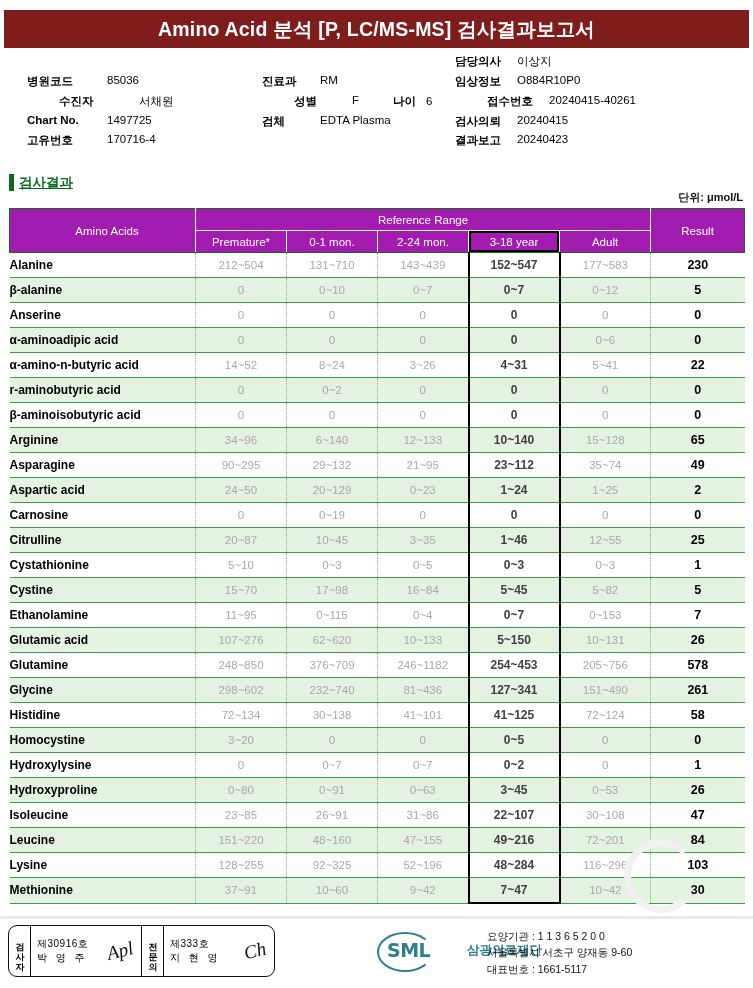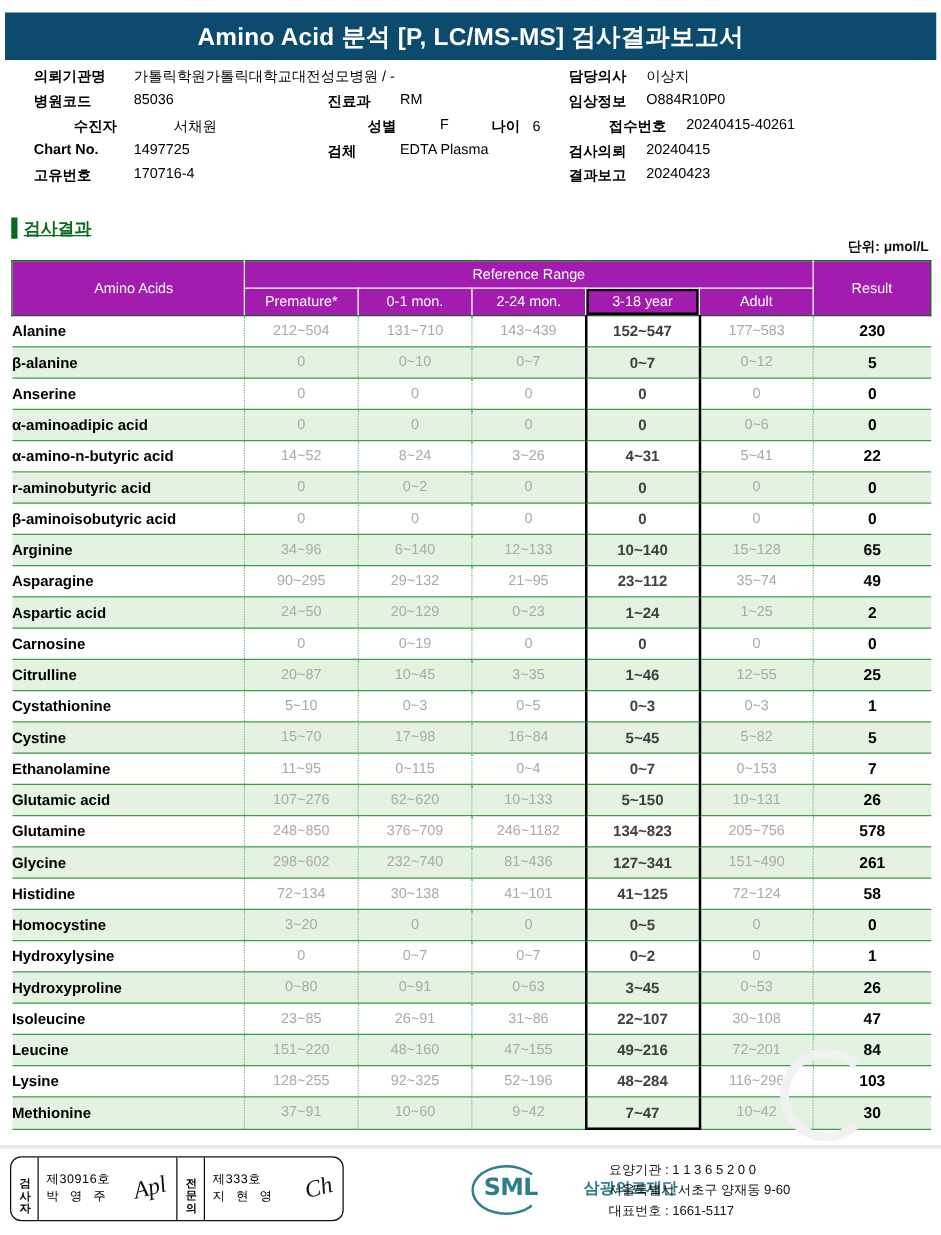--- a/index.html
+++ b/index.html
@@ -16,21 +16,21 @@
     position: relative;
   }
 
   
   #title-bar {
     position: absolute;
     left: 4px;
     top: 10px;
     width: 745px;
     height: 38px;
-    background: #0c4a6e;
+    background: #7f1d1d;
     display: flex;
     align-items: center;
     justify-content: center;
     box-sizing: border-box;
   }
   #title-bar .title-text {
     color: #ffffff;
     font-size: 19.5px;
     font-weight: bold;
     letter-spacing: 0.2px;
@@ -315,23 +315,20 @@
 </style>
 </head>
 <body>
 
 <div id="title-bar">
   <span class="title-text">Amino Acid 분석 [P, LC/MS-MS] 검사결과보고서</span>
 </div>
 
 <div id="patient-info">
 
-  <div class="pi-row col-a r1">
-    <span class="pi-label">의뢰기관명</span><span class="pi-value">가톨릭학원가톨릭대학교대전성모병원     /  -</span>
-  </div>
   <div class="pi-row col-a r2">
     <span class="pi-label">병원코드</span><span class="pi-value">85036</span>
   </div>
   <div class="pi-row col-a r3">
     <span class="pi-label">수진자</span><span class="pi-value">서채원</span>
   </div>
   <div class="pi-row col-a r4">
     <span class="pi-label">Chart No.</span><span class="pi-value">1497725</span>
   </div>
   <div class="pi-row col-a r5">
@@ -538,21 +535,21 @@
         <td class="c-m224">10~133</td>
         <td class="c-hl">5~150</td>
         <td class="c-adult">10~131</td>
         <td class="c-result">26</td>
       </tr>
       <tr>
         <td class="c-name">Glutamine</td>
         <td class="c-prem">248~850</td>
         <td class="c-m01">376~709</td>
         <td class="c-m224">246~1182</td>
-        <td class="c-hl">134~823</td>
+        <td class="c-hl">254~453</td>
         <td class="c-adult">205~756</td>
         <td class="c-result">578</td>
       </tr>
       <tr class="alt">
         <td class="c-name">Glycine</td>
         <td class="c-prem">298~602</td>
         <td class="c-m01">232~740</td>
         <td class="c-m224">81~436</td>
         <td class="c-hl">127~341</td>
         <td class="c-adult">151~490</td>

